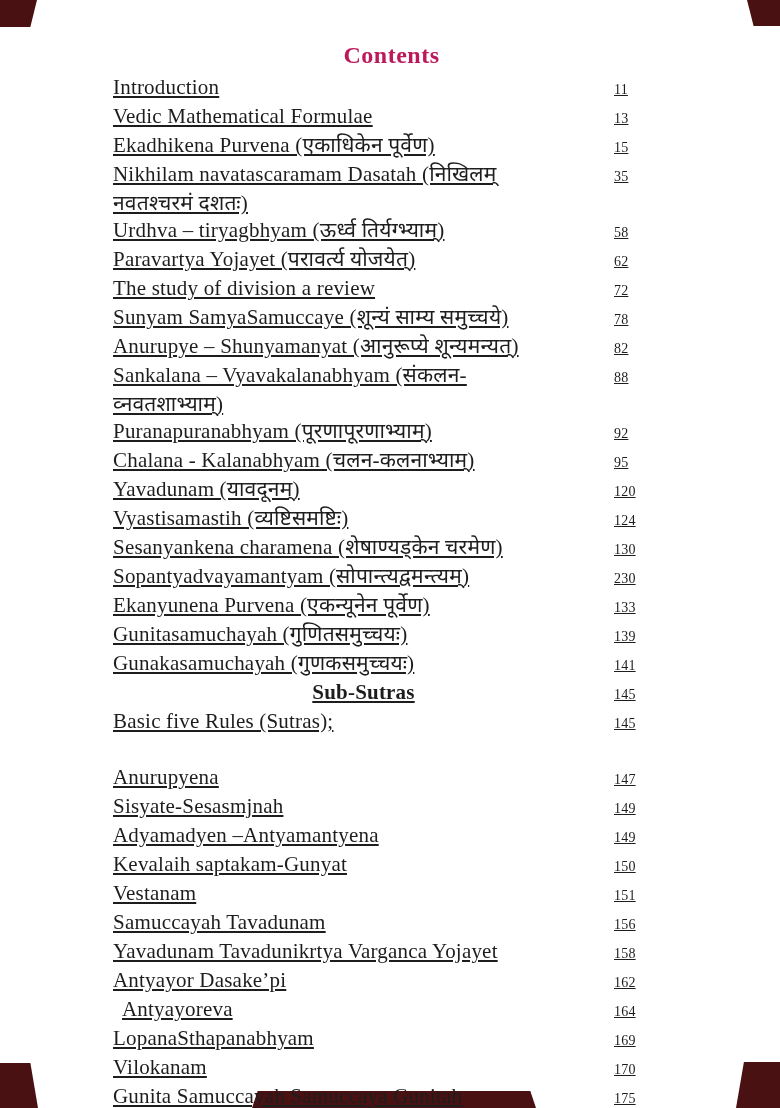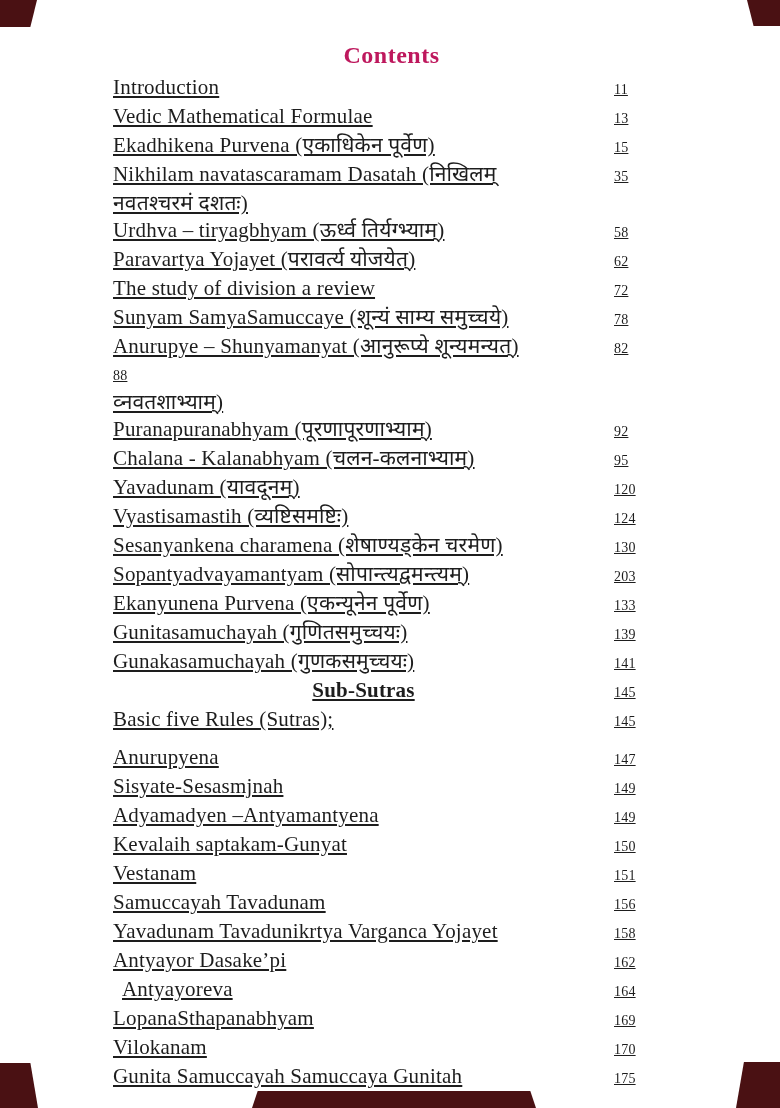--- a/index.html
+++ b/index.html
@@ -41,21 +41,21 @@
     white-space: nowrap;
     overflow: visible;
   }
   .toc-row .pageno {
     flex: 0 0 56px;
     text-align: left;
     font-size: 14px;
   }
   .toc-row.bold .label { font-weight: bold; text-align: center; }
   .toc-row.indent .label { padding-left: 9px; }
-  .toc-row.gap-before { margin-top: 9px; }
+  .toc-row.gap-before { margin-top: 27px; }
   
   .corner-mark { position: absolute; background: #4a1113; }
   .mark-tl { left: 0; top: 0; width: 37px; height: 27px; clip-path: polygon(0 0, 100% 0, 82% 100%, 0 100%); }
   .mark-tr { right: 0; top: 0; width: 33px; height: 26px; clip-path: polygon(0 0, 100% 0, 100% 100%, 20% 100%); }
   .mark-bl { left: 0; bottom: 0; width: 38px; height: 45px; clip-path: polygon(0 0, 80% 0, 100% 100%, 0 100%); }
   .mark-br { right: 0; bottom: 0; width: 44px; height: 46px; clip-path: polygon(18% 0, 100% 0, 100% 100%, 0 100%); }
   .mark-bottom { left: 252px; bottom: 0; width: 284px; height: 17px; clip-path: polygon(2% 0, 98% 0, 100% 100%, 0 100%); }
 </style>
 </head>
 <body>
@@ -105,20 +105,21 @@
     </div>
         <div class="toc-row">
       <span class="label">Sunyam SamyaSamuccaye (शून्यं साम्य समुच्चये)</span>
       <span class="pageno">78</span>
     </div>
         <div class="toc-row">
       <span class="label">Anurupye – Shunyamanyat (आनुरूप्ये शून्यमन्यत्)</span>
       <span class="pageno">82</span>
     </div>
         <div class="toc-row">
+      <span class="label">Sankalana – Vyavakalanabhyam (संकलन-</span>
       <span class="pageno">88</span>
     </div>
         <div class="toc-row">
       <span class="label">व्नवतशाभ्याम्)</span>
       <span class="pageno"></span>
     </div>
         <div class="toc-row">
       <span class="label">Puranapuranabhyam (पूरणापूरणाभ्याम्)</span>
       <span class="pageno">92</span>
     </div>
@@ -133,21 +134,21 @@
         <div class="toc-row">
       <span class="label">Vyastisamastih (व्यष्टिसमष्टिः)</span>
       <span class="pageno">124</span>
     </div>
         <div class="toc-row">
       <span class="label">Sesanyankena charamena (शेषाण्यड्केन चरमेण)</span>
       <span class="pageno">130</span>
     </div>
         <div class="toc-row">
       <span class="label">Sopantyadvayamantyam (सोपान्त्यद्वमन्त्यम्)</span>
-      <span class="pageno">203</span>
+      <span class="pageno">230</span>
     </div>
         <div class="toc-row">
       <span class="label">Ekanyunena Purvena (एकन्यूनेन पूर्वेण)</span>
       <span class="pageno">133</span>
     </div>
         <div class="toc-row">
       <span class="label">Gunitasamuchayah (गुणितसमुच्चयः)</span>
       <span class="pageno">139</span>
     </div>
         <div class="toc-row">

